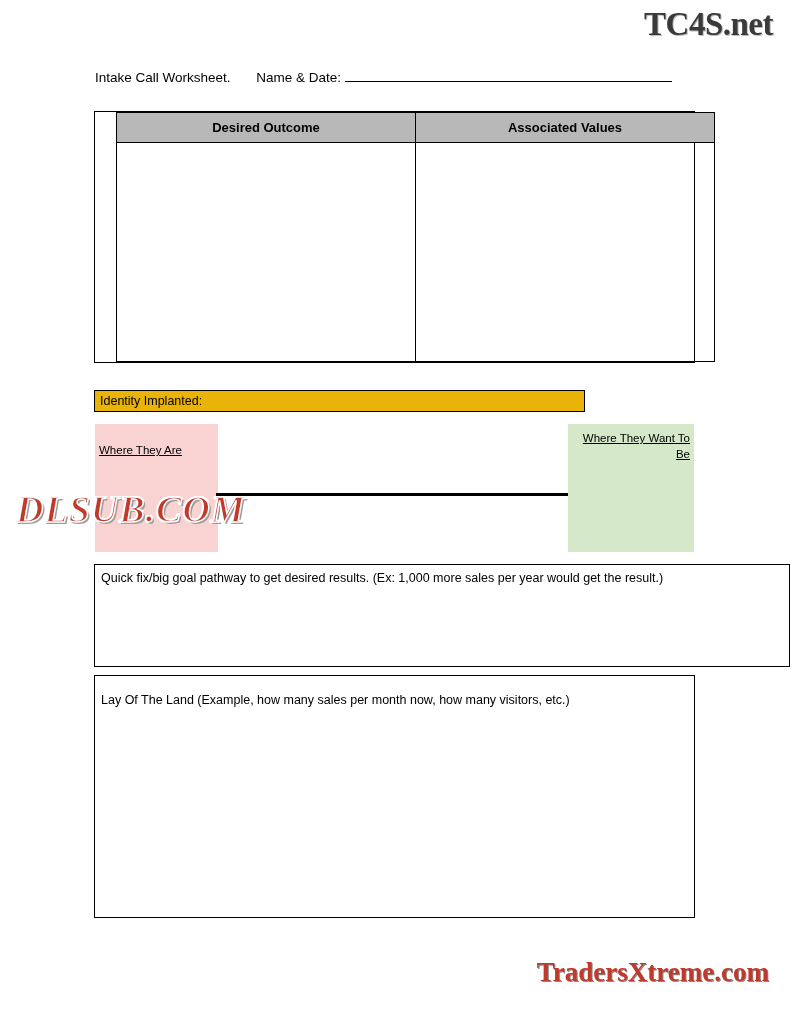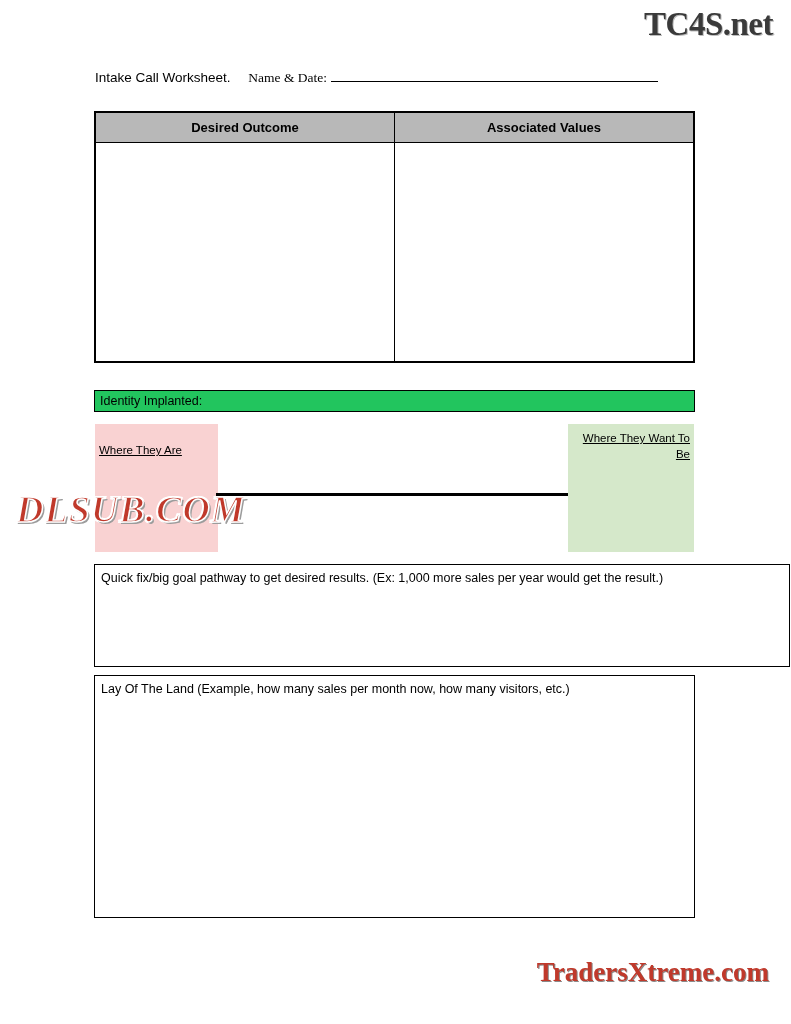--- a/index.html
+++ b/index.html
@@ -32,21 +32,21 @@
   
   .title-row {
     position: absolute;
     top: 68px;
     left: 95px;
     width: 600px;
     font-size: 13.5px;
     white-space: nowrap;
   }
   .title-row .lbl { display: inline-block; }
-  .title-row .name-label { display: inline-block; margin-left: 14px; font-family: Liberation Serif, serif; }
+  .title-row .name-label { display: inline-block; margin-left: 22px; }
   .name-rule {
     display: inline-block;
     width: 327px;
     border-bottom: 1.5px solid #000;
     height: 13px;
     vertical-align: baseline;
   }
 
   
   .outcome-table {
@@ -54,20 +54,21 @@
     top: 111px;
     left: 94px;
     width: 601px;
     border: 1.5px solid #000;
     box-sizing: border-box;
     border-collapse: collapse;
   }
   .outcome-table table {
     border-collapse: collapse;
     width: 100%;
+    margin-left: 21px;
   }
   .outcome-table th {
     background: #b8b8b8;
     border: 1.5px solid #000;
     height: 29px;
     font-size: 13px;
     font-weight: bold;
     text-align: center;
     padding: 0;
   }
@@ -78,25 +79,25 @@
     padding: 0;
   }
   .col-a { width: 50%; }
   .col-b { width: 50%; }
 
   
   .identity-bar {
     position: absolute;
     top: 390px;
     left: 94px;
-    width: 601px;
+    width: 491px;
     height: 22px;
     box-sizing: border-box;
     border: 1.5px solid #000;
-    background: #22c55e;
+    background: #eab308;
     font-size: 12.5px;
     padding: 3px 0 0 5px;
   }
 
   
   .box-left {
     position: absolute;
     top: 424px;
     left: 95px;
     width: 123px;
@@ -179,21 +180,21 @@
   
   .layland-box {
     position: absolute;
     top: 675px;
     left: 94px;
     width: 601px;
     height: 243px;
     box-sizing: border-box;
     border: 1.5px solid #000;
     font-size: 12.5px;
-    padding: 5px 6px;
+    padding: 16px 6px;
     line-height: 1.35;
   }
 
   
   .bottom-brand {
     position: absolute;
     bottom: 36px;
     right: 22px;
     font-family: "Liberation Serif", serif;
     font-weight: bold;

